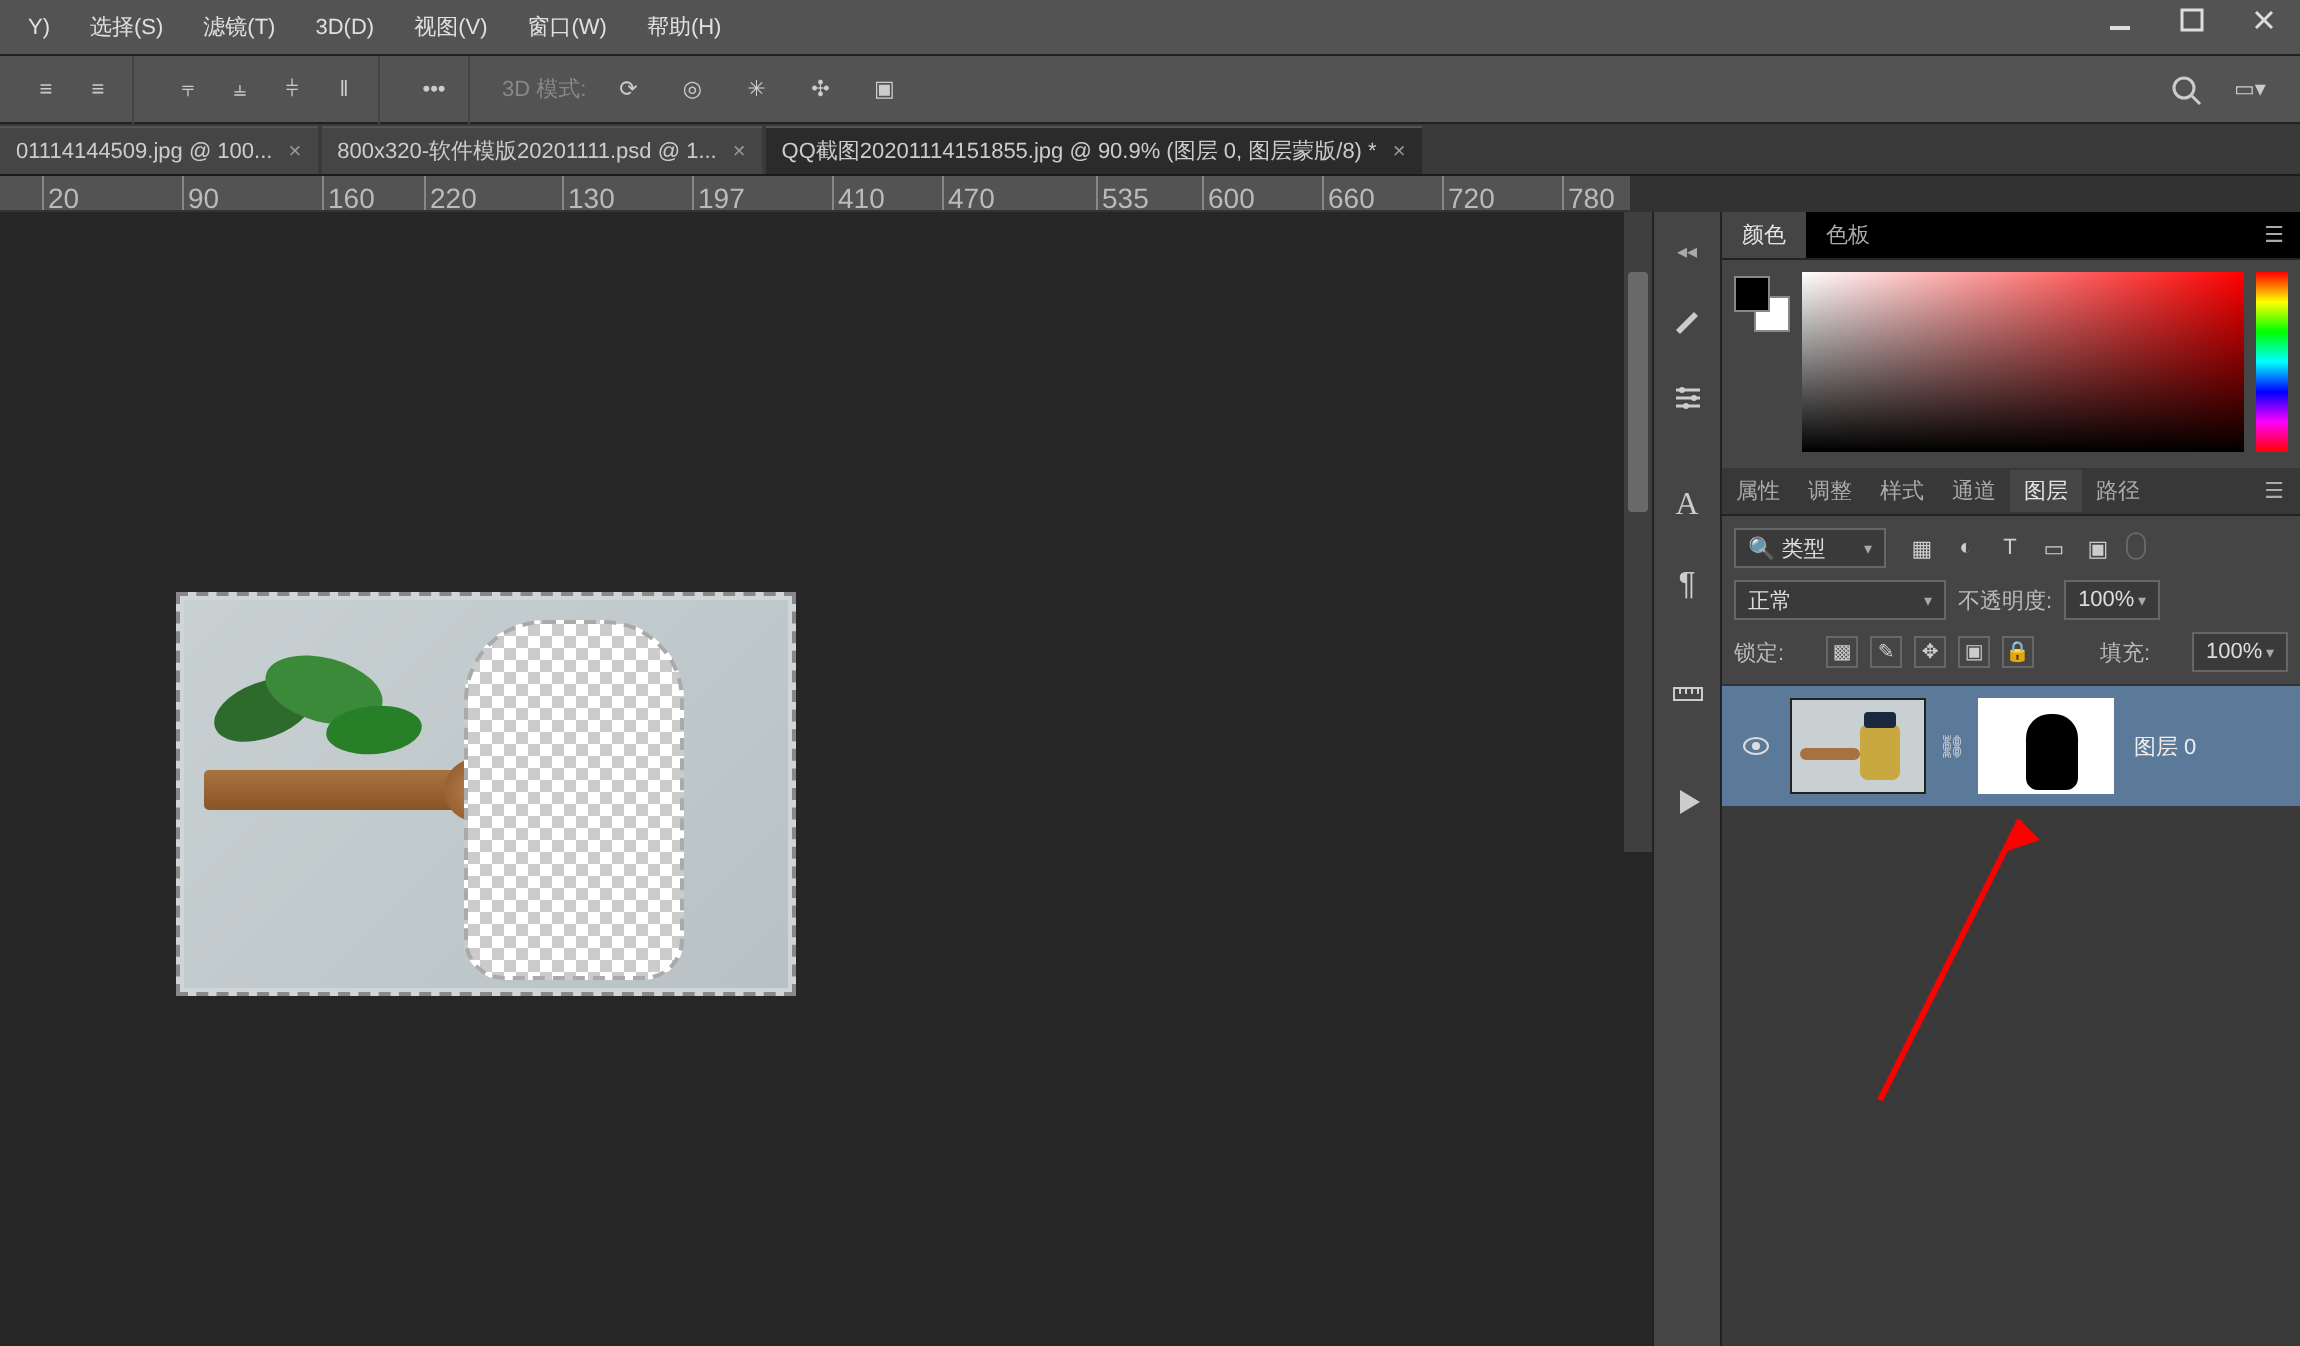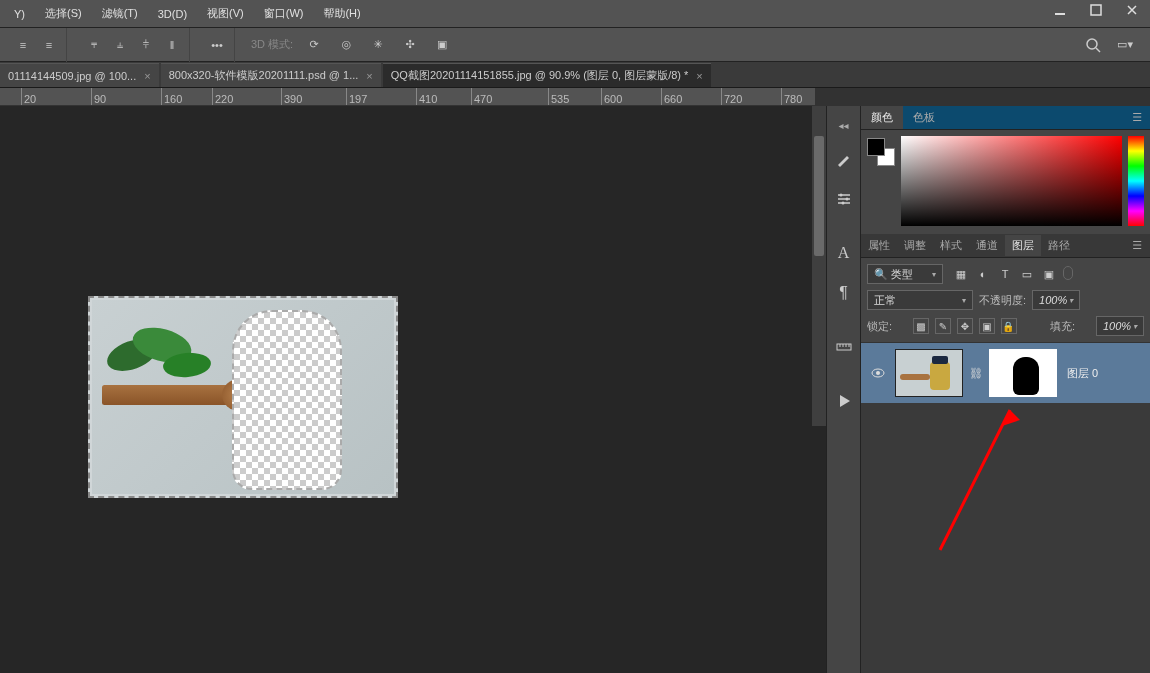--- a/index.html
+++ b/index.html
@@ -19,21 +19,21 @@
 .optionsbar .mode-label { color: #888; margin-left: 6px; }
 .optionsbar .right { margin-left: auto; display: flex; gap: 10px; padding-right: 8px; }
 
 
 .doctabs { height: 26px; background: #3a3a3a; display: flex; align-items: flex-end; border-bottom: 1px solid #1a1a1a; }
 .doctab { height: 24px; display: flex; align-items: center; padding: 0 8px; background: #454545; color: #ccc; margin-right: 2px; font-size: 11px; border-top: 1px solid #555; }
 .doctab.active { background: #2b2b2b; text-align: right; }
 .doctab .close-x { margin-left: 8px; color: #999; cursor: pointer; }
 
 
-.ruler-h { height: 18px; background: #535353; border-bottom: 1px solid #333; position: relative; font-size: 11px; color: #bbb; overflow: hidden; text-decoration: underline; }
+.ruler-h { height: 18px; background: #535353; border-bottom: 1px solid #333; position: relative; font-size: 14px; color: #bbb; overflow: hidden; text-decoration: underline; }
 .ruler-tick { position: absolute; top: 0; height: 18px; border-left: 1px solid #888; padding-left: 2px; line-height: 22px; }
 
 
 .workspace { display: flex; height: calc(673px - 28px - 34px - 26px - 18px); }
 
 
 .canvas-area { flex: 1; background: #262626; position: relative; overflow: hidden; }
 .canvas-img { position: absolute; left: 88px; top: 190px; width: 310px; height: 202px; background: #d0d6d8; border: 2px dashed #888; }
 .img-surface { position: absolute; inset: 2px; background: linear-gradient(135deg, #c8d0d2 0%, #b8c2c4 100%); }
 .leaves { position: absolute; left: 10px; top: 20px; width: 120px; height: 70px; }
@@ -45,21 +45,21 @@
 .vscroll-thumb { position: absolute; top: 30px; left: 2px; width: 10px; height: 120px; background: #6a6a6a; border-radius: 2px; }
 
 
 .collapse-strip { width: 34px; background: #454545; border-left: 1px solid #222; display: flex; flex-direction: column; align-items: center; padding-top: 14px; gap: 18px; }
 .collapse-strip .collapse-btn { width: 22px; height: 10px; display:flex; justify-content:center; color:#aaa; font-size:10px;}
 .collapse-strip .strip-icon { width: 22px; height: 22px; display: flex; align-items: center; justify-content: center; color: #ccc; }
 
 
 .panels { width: 290px; background: #454545; display: flex; flex-direction: column; border-left: 1px solid #222; }
 
-.panel-tabs { height: 24px; background: #0c4a6e; display: flex; align-items: center; border-bottom: 1px solid #222; }
+.panel-tabs { height: 24px; background: #000000; display: flex; align-items: center; border-bottom: 1px solid #222; }
 .panel-tab { padding: 4px 10px; color: #aaa; cursor: pointer; font-size: 11px; }
 .panel-tab.active { background: #454545; color: #e4e4e4; }
 .panel-menu-icon { margin-left: auto; padding: 0 8px; color: #aaa; }
 
 
 .color-panel-body { height: 104px; background: #454545; display: flex; gap: 6px; padding: 6px; }
 .fgbg-swatch { width: 28px; height: 28px; position: relative; margin-top: 2px; }
 .fgbg-swatch .bg { position: absolute; right: 0; bottom: 0; width: 18px; height: 18px; background: #fff; border: 1px solid #888; }
 .fgbg-swatch .fg { position: absolute; left: 0; top: 0; width: 18px; height: 18px; background: #000; border: 1px solid #888; }
 .color-field { flex: 1; height: 90px; background: linear-gradient(to right, #fff 0%, #ff0000 100%); position: relative; }
@@ -72,21 +72,21 @@
 
 
 .layers-controls { background: #454545; padding: 6px; display: flex; flex-direction: column; gap: 6px; border-bottom: 1px solid #333; }
 .row { display: flex; align-items: center; gap: 6px; }
 .select-box { background: #3a3a3a; border: 1px solid #666; height: 20px; display: flex; align-items: center; padding: 0 6px; color: #ddd; font-size: 11px; }
 .select-box .caret { margin-left: auto; font-size: 8px; color: #aaa; }
 .kind-select { width: 76px; }
 .kindrow-icons { display: flex; gap: 6px; margin-left: 4px; }
 .kindrow-icons .ki { width: 16px; height: 16px; display:flex; align-items:center; justify-content:center; color:#ccc; }
 .label-sm { color: #bbb; font-size: 11px; }
-.pct-box { width: 48px; font-style: italic; }
+.pct-box { width: 48px; }
 .lock-row { display:flex; align-items:center; gap:21px; }
 .lock-icons { display:flex; gap:6px; }
 .lock-icons .li { width:16px; height:16px; border:1px solid #666; display:flex; align-items:center; justify-content:center; font-size:10px; color:#ccc; }
 
 
 .layer-list { flex: 1; background: #3a3a3a; overflow: auto; }
 .layer-item { display: flex; align-items: center; gap: 6px; height: 60px; background: #5b7a9a; padding: 0 6px; }
 .eye-col { width: 22px; display:flex; justify-content:center; color:#ddd; }
 .thumb { width: 68px; height: 48px; background: #c8d0d2; border: 1px solid #222; position:relative; }
 .thumb .mini-spoon { position:absolute; left:4px; top:24px; width:30px; height:6px; background:#a87240; border-radius:3px; }
@@ -183,21 +183,21 @@
       <span class="close-x">×</span>
     </div>
 </div>
 
 
 <div class="ruler-h" style="width: 815px; position: relative; display:inline-block; vertical-align:top;">
   <div class="ruler-tick" style="left:21px">20</div>
   <div class="ruler-tick" style="left:91px">90</div>
   <div class="ruler-tick" style="left:161px">160</div>
   <div class="ruler-tick" style="left:212px">220</div>
-  <div class="ruler-tick" style="left:281px">390</div>
+  <div class="ruler-tick" style="left:281px">130</div>
   <div class="ruler-tick" style="left:346px">197</div>
   <div class="ruler-tick" style="left:416px">410</div>
   <div class="ruler-tick" style="left:471px">470</div>
   <div class="ruler-tick" style="left:548px">535</div>
   <div class="ruler-tick" style="left:601px">600</div>
   <div class="ruler-tick" style="left:661px">660</div>
   <div class="ruler-tick" style="left:721px">720</div>
   <div class="ruler-tick" style="left:781px">780</div>
 </div>
 

